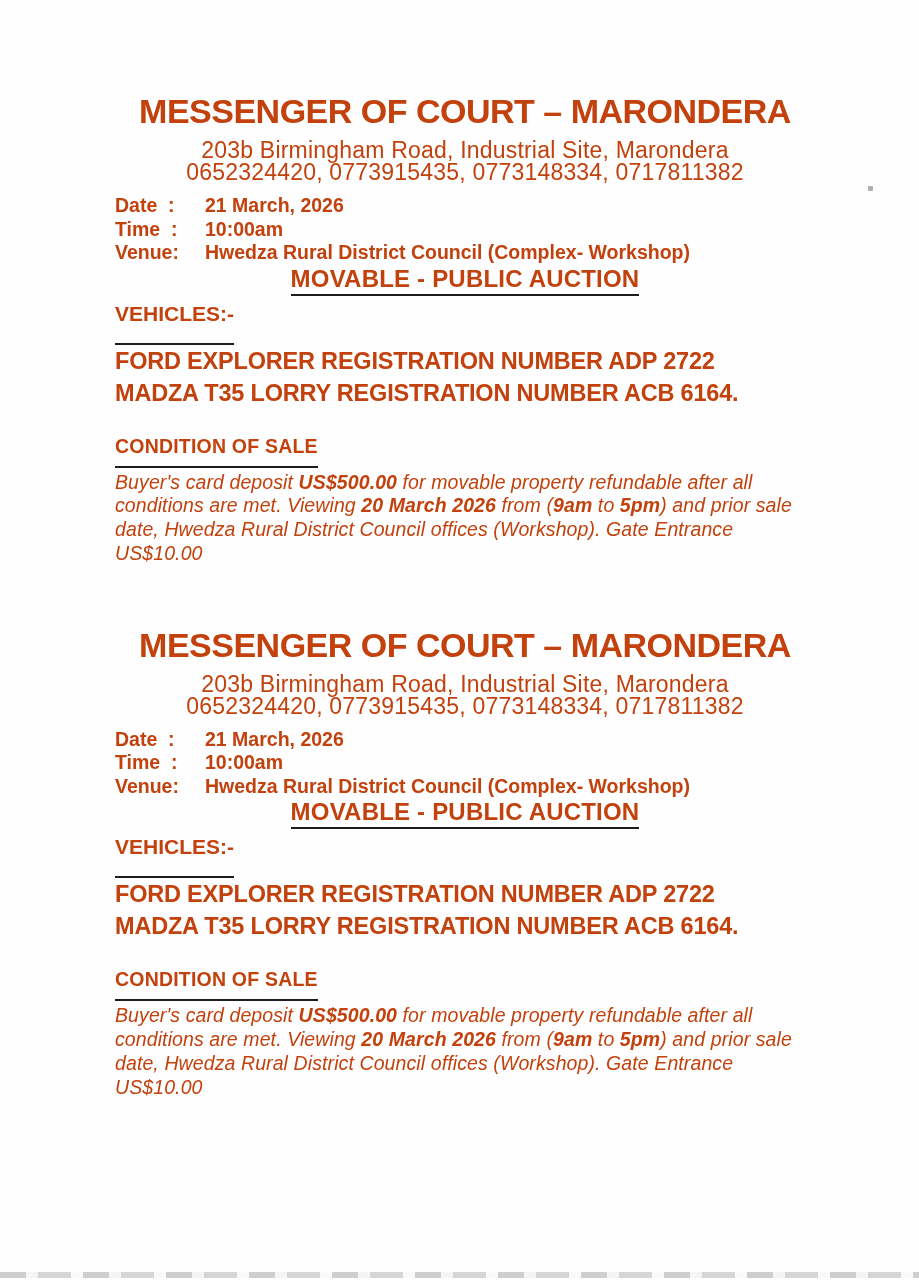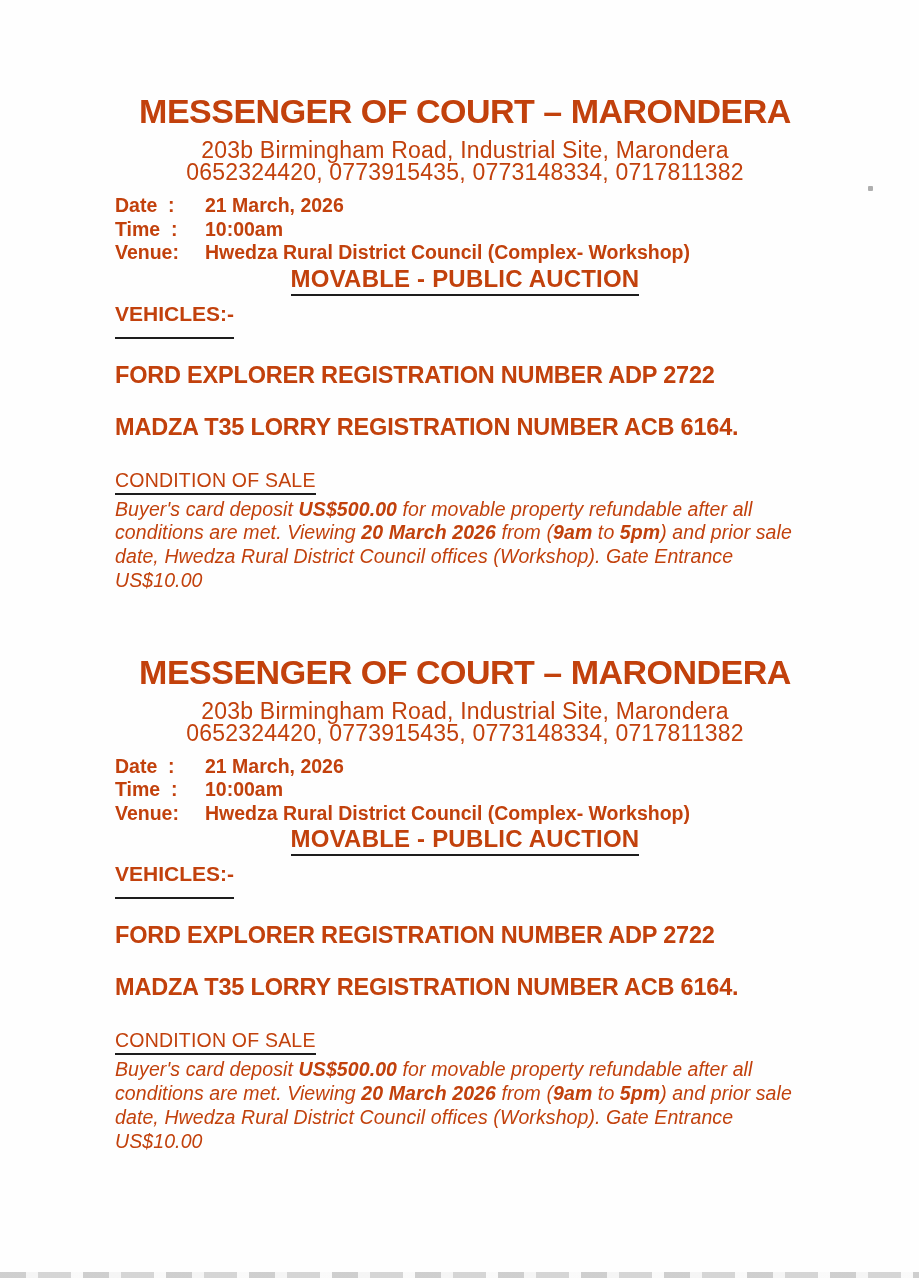--- a/index.html
+++ b/index.html
@@ -57,38 +57,38 @@
     letter-spacing: 0.2px;
     border-bottom: 2.5px solid #1d1d1d;
     padding-bottom: 1px;
   }
   .veh-heading-wrap { margin-top: 6px; }
   .veh-heading {
     display: inline-block;
     font-size: 21px;
     font-weight: 700;
     border-bottom: 2.5px solid #1d1d1d;
-    padding-bottom: 11px;
+    padding-bottom: 17px;
   }
   .veh-line {
     font-size: 23.5px;
     font-weight: 700;
     line-height: 32px;
-    margin-top: 20px;
+    margin-top: 0;
     white-space: nowrap;
     letter-spacing: -0.2px;
   }
   .cond-heading-wrap { margin-top: 26px; }
   .cond-heading {
     display: inline-block;
     font-size: 19.5px;
-    font-weight: 400;
+    font-weight: 700;
     letter-spacing: 0.2px;
     border-bottom: 2px solid #1d1d1d;
-    padding-bottom: 1px;
+    padding-bottom: 8px;
   }
   .cond-para {
     margin: 3px 0 0 0;
     font-size: 19.5px;
     line-height: 23.8px;
     letter-spacing: 0.1px;
   }
   .cond-line { white-space: nowrap; font-style: italic; }
   .b { font-weight: 700; }
 

